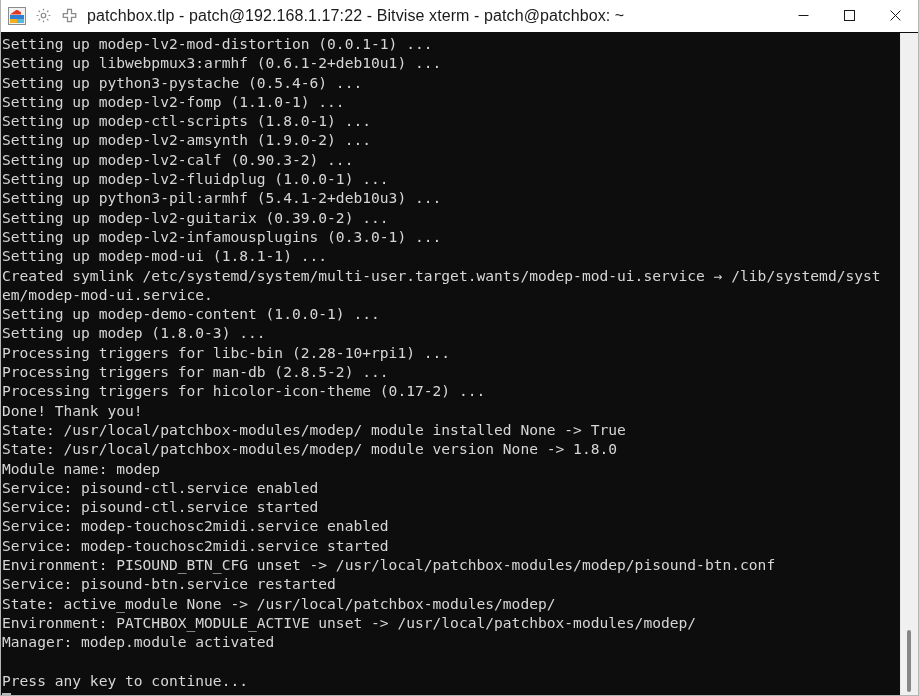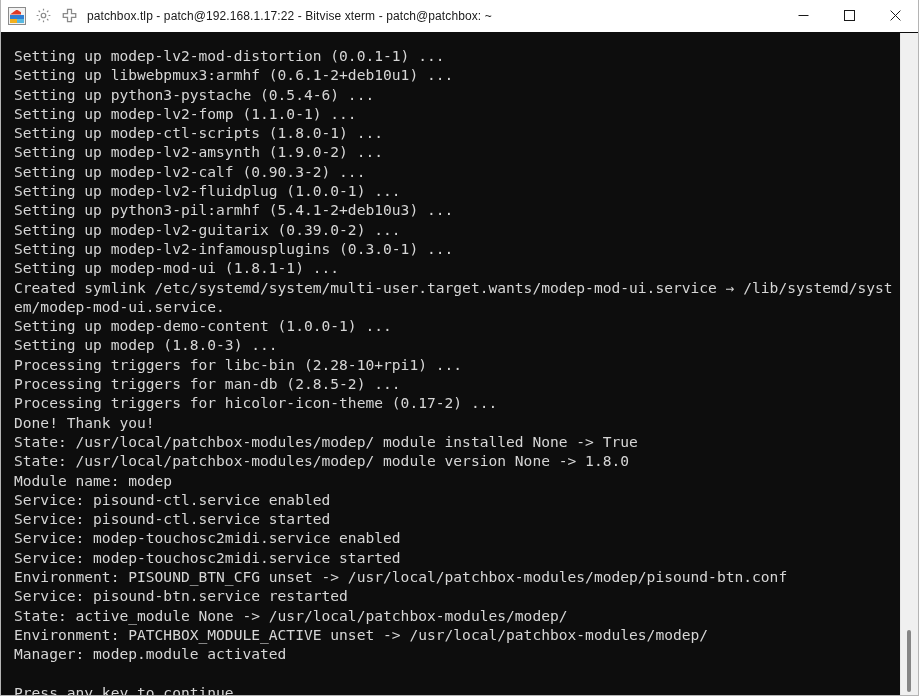--- a/index.html
+++ b/index.html
@@ -78,21 +78,21 @@
   }
   .applogo .cyan {
     left: 8px; top: 11px; width: 7px; height: 4px;
     background: #58b8e0;
   }
 
   .gear-glyph { display: block; }
   .plus-glyph { display: block; }
 
   #title-text {
-    font-size: 12px;
+    font-size: 16px;
     color: #1a1a1a;
     white-space: nowrap;
     padding-left: 6px;
     letter-spacing: 0.1px;
     font-family: "Liberation Sans", sans-serif;
     text-align: right;
   }
 
   #window-controls {
     margin-left: auto;
@@ -118,21 +118,21 @@
     background: #0d0d0d;
     min-height: 0;
     border-top: 1px solid #0d0d0d;
   }
 
   #terminal {
     flex: 1;
     background: #0d0d0d;
     overflow: hidden;
     position: relative;
-    padding: 12px;
+    padding: 0;
   }
 
   #screen {
     font-family: "DejaVu Sans Mono", "Liberation Mono", monospace;
     font-size: 14.6px;
     line-height: 19.3px;
     color: #d6d6d6;
     white-space: pre;
     padding: 1px 0 0 1px;
     letter-spacing: 0px;

